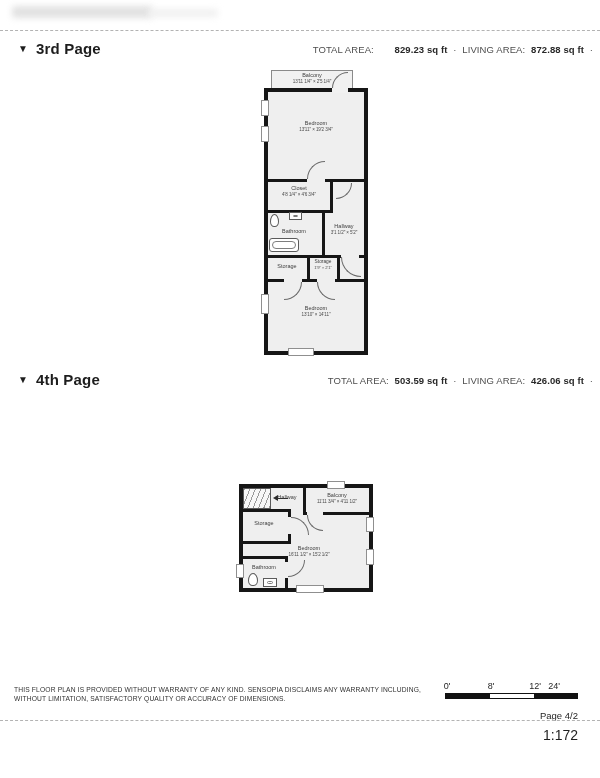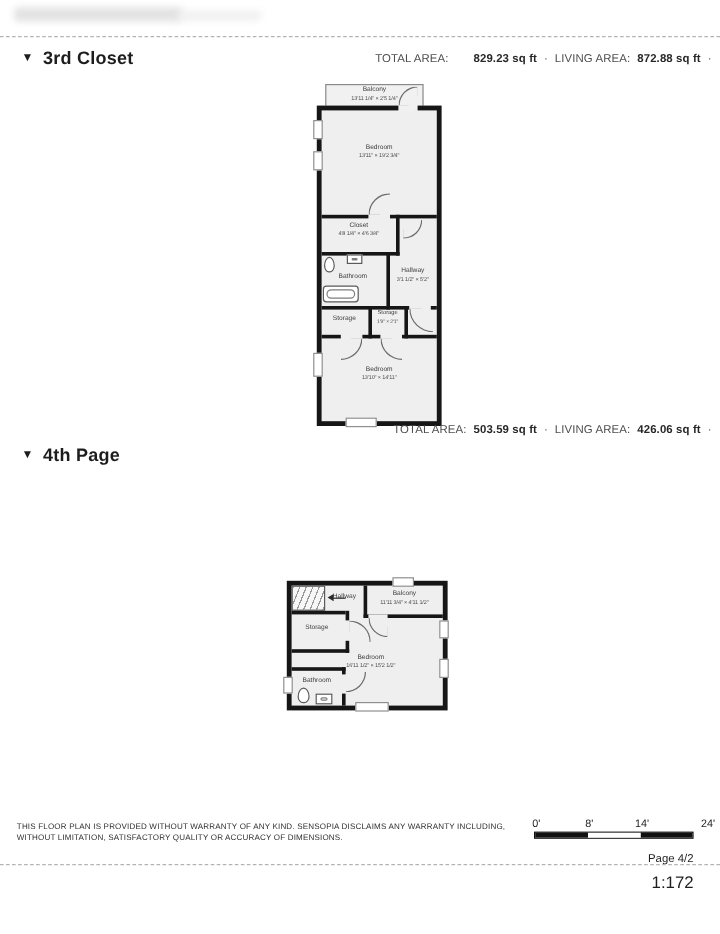--- a/index.html
+++ b/index.html
@@ -58,21 +58,21 @@
 <body>
 
 <div class="page">
 
   <div class="logo-blur"></div>
   <div class="logo-blur2"></div>
   <div class="dashed" style="top:30px;"></div>
 
   <div class="floor-header" style="top:40px;">
     <span class="marker">▼</span>
-    <span class="floor-title">3rd Closet</span>
+    <span class="floor-title">3rd Page</span>
   </div>
   <div class="stats" style="top:44px;">
     <span>TOTAL AREA:</span>
     <span class="val" style="margin-left:3px;padding-left:15px;">829.23 sq ft</span>
     <span class="dot">·</span>
     <span>LIVING AREA:</span>
     <span class="val" style="margin-left:3px;">872.88 sq ft</span>
     <span class="dot">·</span>
   </div>
 
@@ -146,21 +146,21 @@
     <div class="rlabel" style="left:316px;top:305px;">
       <span class="rname">Bedroom</span>
       <span class="rdims">13'10" × 14'11"</span>
     </div>
   </div>
 
   <div class="floor-header" style="top:371px;">
     <span class="marker">▼</span>
     <span class="floor-title">4th Page</span>
   </div>
-  <div class="stats" style="top:353px;">
+  <div class="stats" style="top:375px;">
     <span>TOTAL AREA:</span>
     <span class="val" style="margin-left:3px;">503.59 sq ft</span>
     <span class="dot">·</span>
     <span>LIVING AREA:</span>
     <span class="val" style="margin-left:3px;">426.06 sq ft</span>
     <span class="dot">·</span>
   </div>
 
   <div class="plan">
     <div class="shell" style="left:239px;top:484px;width:134px;height:108px;"></div>
@@ -214,22 +214,22 @@
     </div>
   </div>
 
   <div class="disclaimer">
     <span>THIS FLOOR PLAN IS PROVIDED WITHOUT WARRANTY OF ANY KIND. SENSOPIA DISCLAIMS ANY WARRANTY INCLUDING,</span><br>
     <span>WITHOUT LIMITATION, SATISFACTORY QUALITY OR ACCURACY OF DIMENSIONS.</span>
   </div>
 
   <div class="tick" style="left:447px;">0'</div>
   <div class="tick" style="left:491px;">8'</div>
-  <div class="tick" style="left:535px;">14'</div>
-  <div class="tick" style="left:590px;">24'</div>
+  <div class="tick" style="left:535px;">12'</div>
+  <div class="tick" style="left:554px;">24'</div>
   <div class="scalebar">
     <div class="seg-b" style="width:44px;"></div>
     <div class="seg-w" style="width:44px;"></div>
     <div class="seg-b" style="width:43px;"></div>
   </div>
   <div class="ratio">1:172</div>
   <div class="pagenum">Page 4/2</div>
 
   <div class="dashed" style="top:720px;"></div>
 </div>

